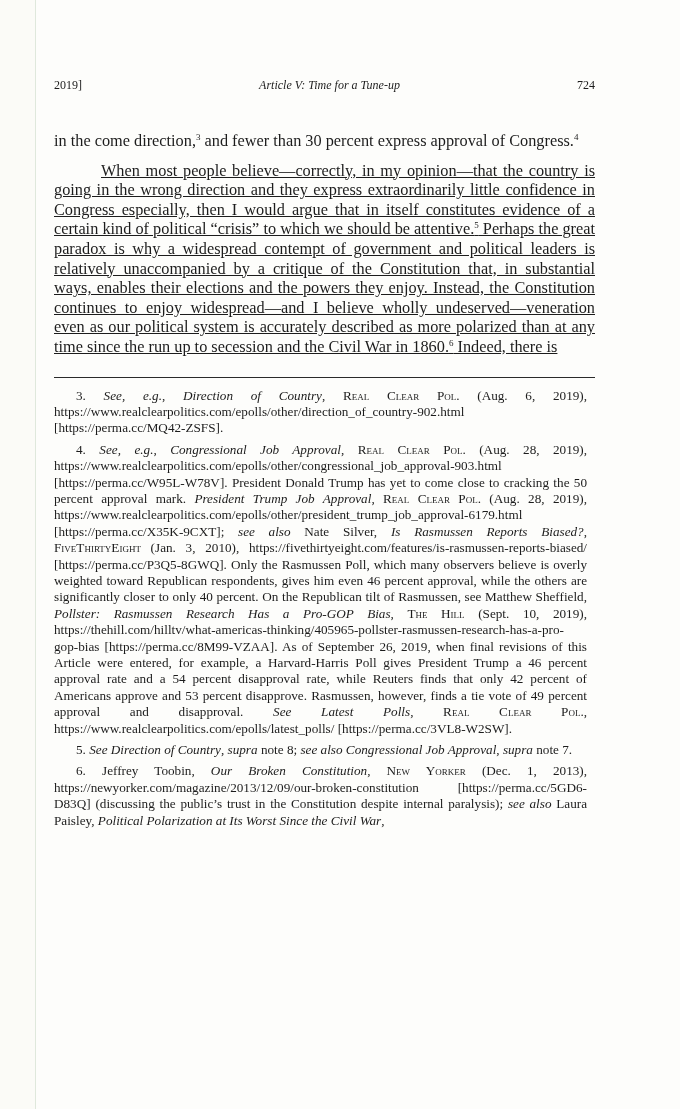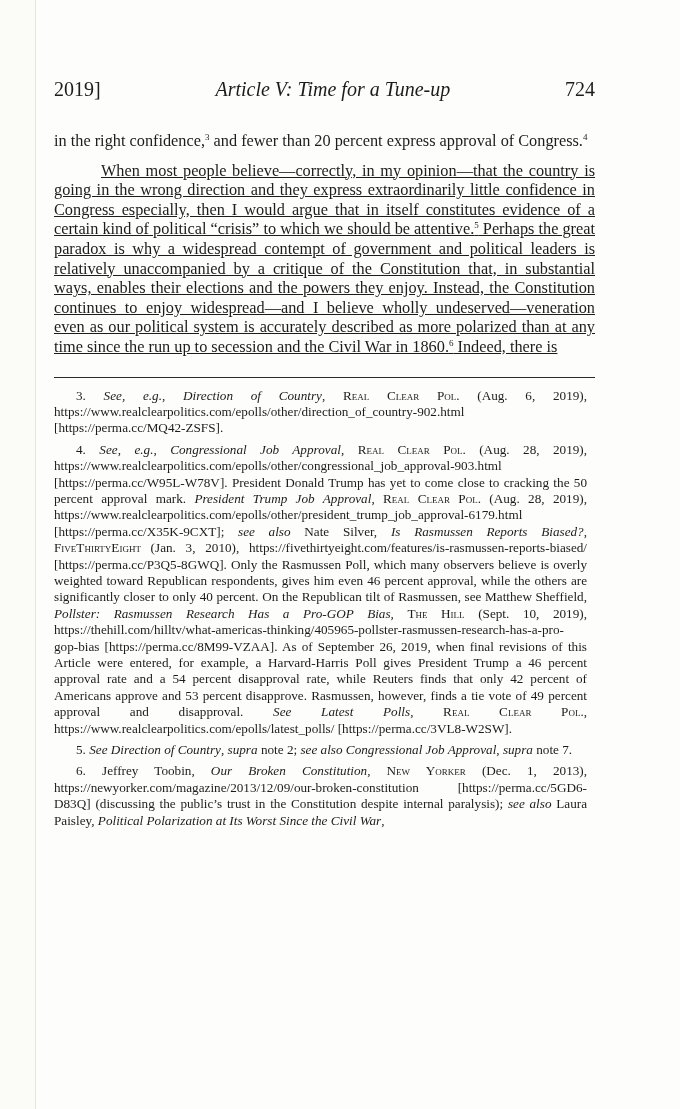--- a/index.html
+++ b/index.html
@@ -33,22 +33,22 @@
     }
     .page {
       position: absolute;
       left: 54px;
       top: 78px;
       width: 541px;
     }
     .running-head {
       display: flex;
       justify-content: space-between;
-      align-items: center;
-      font-size: 20px;
+      align-items: flex-start;
+      font-size: 12px;
       height: 22px;
     }
     .running-head .title {
       font-style: italic;
       font-family: Liberation Serif, serif;
     }
     .body-text {
       margin-top: 31px;
       font-size: 16.3px;
       line-height: 19.6px;
@@ -99,30 +99,30 @@
 
 <div class="page">
 
   <div class="running-head">
     <span>2019]</span>
     <span class="title">Article V: Time for a Tune-up</span>
     <span>724</span>
   </div>
 
   <div class="body-text">
-    <p><span>in the right confidence,</span><sup>3</sup><span> and fewer than 20 percent express approval of Congress.</span><sup>4</sup></p>
+    <p><span>in the come direction,</span><sup>3</sup><span> and fewer than 30 percent express approval of Congress.</span><sup>4</sup></p>
     <p><span>When most people believe—correctly, in my opinion—that the country is going in the wrong direction and they express extraordinarily little confidence in Congress especially, then I would argue that in itself constitutes evidence of a certain kind of political “crisis” to which we should be attentive.</span><sup>5</sup><span> Perhaps the great paradox is why a widespread contempt of government and political leaders is relatively unaccompanied by a critique of the Constitution that, in substantial ways, enables their elections and the powers they enjoy. Instead, the Constitution continues to enjoy widespread—and I believe wholly undeserved—veneration even as our political system is accurately described as more polarized than at any time since the run up to secession and the Civil War in 1860.</span><sup>6</sup><span> Indeed, there is</span></p>
   </div>
 
   <hr class="fn-rule">
 
   <div class="footnotes">
 
     <p class="footnote"><span>3.</span> <i>See, e.g.</i>, <i>Direction of Country</i>, <span class="sc">Real Clear Pol.</span><span> (Aug. 6, 2019), https://www.realclearpolitics.com/epolls/other/direction_of_country-902.html [https://perma.cc/MQ42-ZSFS].</span></p>
 
     <p class="footnote"><span>4.</span> <i>See, e.g.</i>, <i>Congressional Job Approval</i>, <span class="sc">Real Clear Pol.</span><span> (Aug. 28, 2019), https://www.realclearpolitics.com/epolls/other/congressional_job_approval-903.html [https://perma.cc/W95L-W78V]. President Donald Trump has yet to come close to cracking the 50 percent approval mark. </span><i>President Trump Job Approval</i>, <span class="sc">Real Clear Pol.</span><span> (Aug. 28, 2019), https://www.realclearpolitics.com/epolls/other/president_trump_job_approval-6179.html [https://perma.cc/X35K-9CXT]; </span><i>see also</i><span> Nate Silver, </span><i>Is Rasmussen Reports Biased?</i>, <span class="sc">FiveThirtyEight</span><span> (Jan. 3, 2010), https://fivethirtyeight.com/features/is-rasmussen-reports-biased/ [https://perma.cc/P3Q5-8GWQ]. Only the Rasmussen Poll, which many observers believe is overly weighted toward Republican respondents, gives him even 46 percent approval, while the others are significantly closer to only 40 percent. On the Republican tilt of Rasmussen, see Matthew Sheffield, </span><i>Pollster: Rasmussen Research Has a Pro-GOP Bias</i>, <span class="sc">The Hill</span><span> (Sept. 10, 2019), https://thehill.com/hilltv/what-americas-thinking/405965-pollster-rasmussen-research-has-a-pro-gop-bias [https://perma.cc/8M99-VZAA]. As of September 26, 2019, when final revisions of this Article were entered, for example, a Harvard-Harris Poll gives President Trump a 46 percent approval rate and a 54 percent disapproval rate, while Reuters finds that only 42 percent of Americans approve and 53 percent disapprove. Rasmussen, however, finds a tie vote of 49 percent approval and disapproval. </span><i>See</i> <i>Latest Polls</i>, <span class="sc">Real Clear Pol.</span><span>, https://www.realclearpolitics.com/epolls/latest_polls/ [https://perma.cc/3VL8-W2SW].</span></p>
 
-    <p class="footnote"><span>5.</span> <i>See</i> <i>Direction of Country</i>, <i>supra</i><span> note 2; </span><i>see also</i> <i>Congressional Job Approval</i>, <i>supra</i><span> note 7.</span></p>
+    <p class="footnote"><span>5.</span> <i>See</i> <i>Direction of Country</i>, <i>supra</i><span> note 8; </span><i>see also</i> <i>Congressional Job Approval</i>, <i>supra</i><span> note 7.</span></p>
 
     <p class="footnote"><span>6.</span><span> Jeffrey Toobin, </span><i>Our Broken Constitution</i>, <span class="sc">New Yorker</span><span> (Dec. 1, 2013), https://newyorker.com/magazine/2013/12/09/our-broken-constitution [https://perma.cc/5GD6-D83Q] (discussing the public’s trust in the Constitution despite internal paralysis); </span><i>see also</i><span> Laura Paisley, </span><i>Political Polarization at Its Worst Since the Civil War</i><span>,</span></p>
 
   </div>
 </div>
 
 </body></html>

